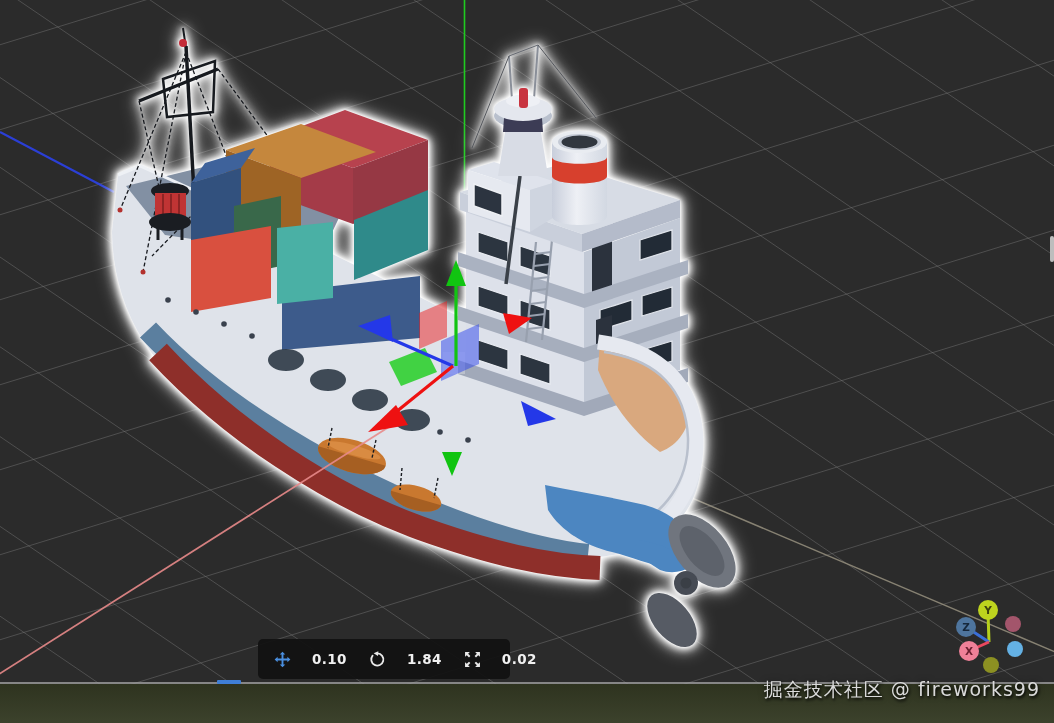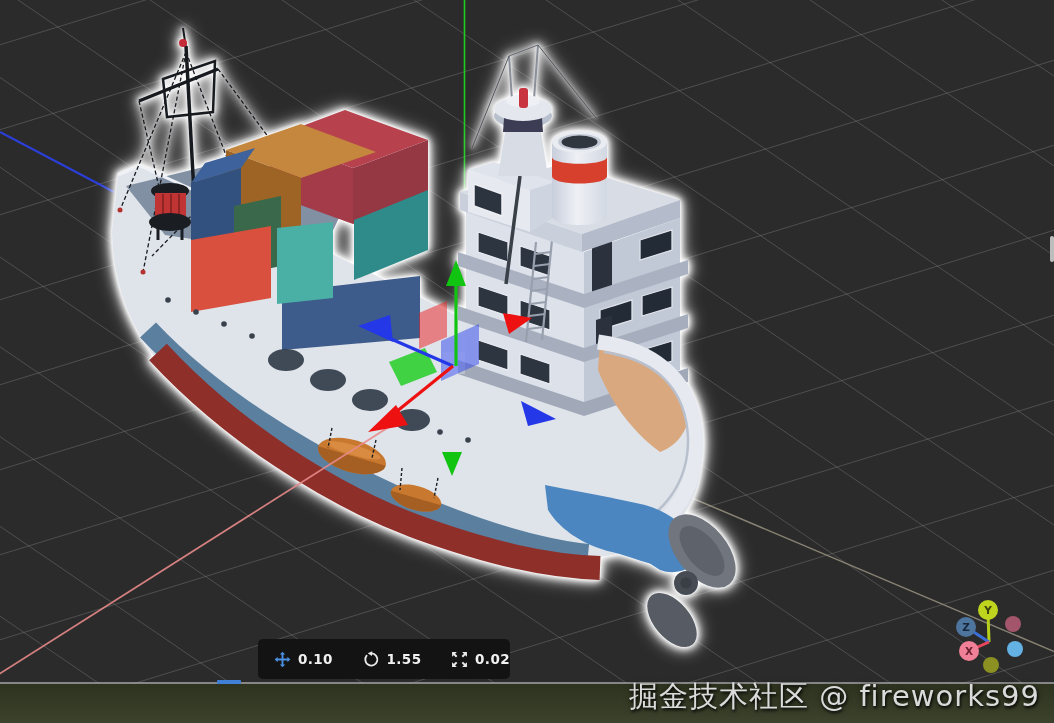--- a/index.html
+++ b/index.html
@@ -13,26 +13,26 @@
   #bottom-strip{position:absolute;left:0;top:684px;width:1054px;height:39px;
      background:linear-gradient(180deg,#2e331f,#3c422c);z-index:6;}
   #bottom-hairline{position:absolute;left:0;top:682px;width:1054px;height:2px;
      background:#9d9d9d;opacity:.8;z-index:7;}
   #progress-chip{position:absolute;left:217px;top:680px;width:24px;height:4px;
      background:#3f7fd6;border-radius:1px;z-index:8;}
   
   #snap-toolbar{position:absolute;left:258px;top:639px;width:252px;height:40px;
      background:rgba(17,17,17,.93);border-radius:5px;display:flex;align-items:center;
      padding:0 0 0 14px;box-sizing:border-box;gap:10px;z-index:10;}
-  .tb-group{display:flex;align-items:center;gap:5px;}
+  .tb-group{display:flex;align-items:center;gap:19px;}
   .tb-btn{background:none;border:none;padding:2px;margin:0;cursor:pointer;display:flex;align-items:center;}
   .tb-val{color:#f1f1f1;font-size:13.5px;font-weight:bold;letter-spacing:.4px;min-width:34px;}
   .tb-spacer{width:14px;}
   
-  #watermark{position:absolute;right:14px;top:677px;color:#dadada;font-size:29px;
+  #watermark{position:absolute;right:14px;top:677px;color:#dadada;font-size:19px;
      font-weight:500;letter-spacing:1px;z-index:12;
      text-shadow:1px 2px 3px rgba(0,0,0,.9),0 0 6px rgba(0,0,0,.5);}
   
   #axis-gizmo{position:absolute;left:930px;top:580px;z-index:11;}
   #axis-gizmo text{font-family:"DejaVu Sans",sans-serif;font-size:10.5px;font-weight:bold;text-anchor:middle;}
   
   #scrollbar-thumb{position:absolute;right:0;top:236px;width:4px;height:26px;
      background:#bdbdbd;border-radius:2px;z-index:9;}
 </style>
 </head>
@@ -299,21 +299,21 @@
   <div class="tb-spacer"></div>
   <div class="tb-group">
     <button class="tb-btn">
       <span>
         <svg width="17" height="17" viewBox="0 0 16 16">
           <path d="M3.4 4.4 A5.7 5.7 0 1 0 8 2.3" fill="none" stroke="#eaeaea" stroke-width="1.7" stroke-linecap="round"></path>
           <path d="M8.8 0.3 L4.4 2.2 L8.4 4.8 Z" fill="#eaeaea"></path>
         </svg>
       </span>
     </button>
-    <span class="tb-val">1.55</span>
+    <span class="tb-val">1.84</span>
   </div>
   <div class="tb-spacer"></div>
   <div class="tb-group">
     <button class="tb-btn">
       <span>
         <svg width="17" height="17" viewBox="0 0 16 16" fill="#eaeaea">
           <path d="M1 5.5 V1 H5.5 L3.9 2.6 L6 4.7 L4.7 6 L2.6 3.9 Z"></path>
           <path d="M10.5 1 H15 V5.5 L13.4 3.9 L11.3 6 L10 4.7 L12.1 2.6 Z"></path>
           <path d="M1 10.5 V15 H5.5 L3.9 13.4 L6 11.3 L4.7 10 L2.6 12.1 Z"></path>
           <path d="M15 10.5 V15 H10.5 L12.1 13.4 L10 11.3 L11.3 10 L13.4 12.1 Z"></path>

